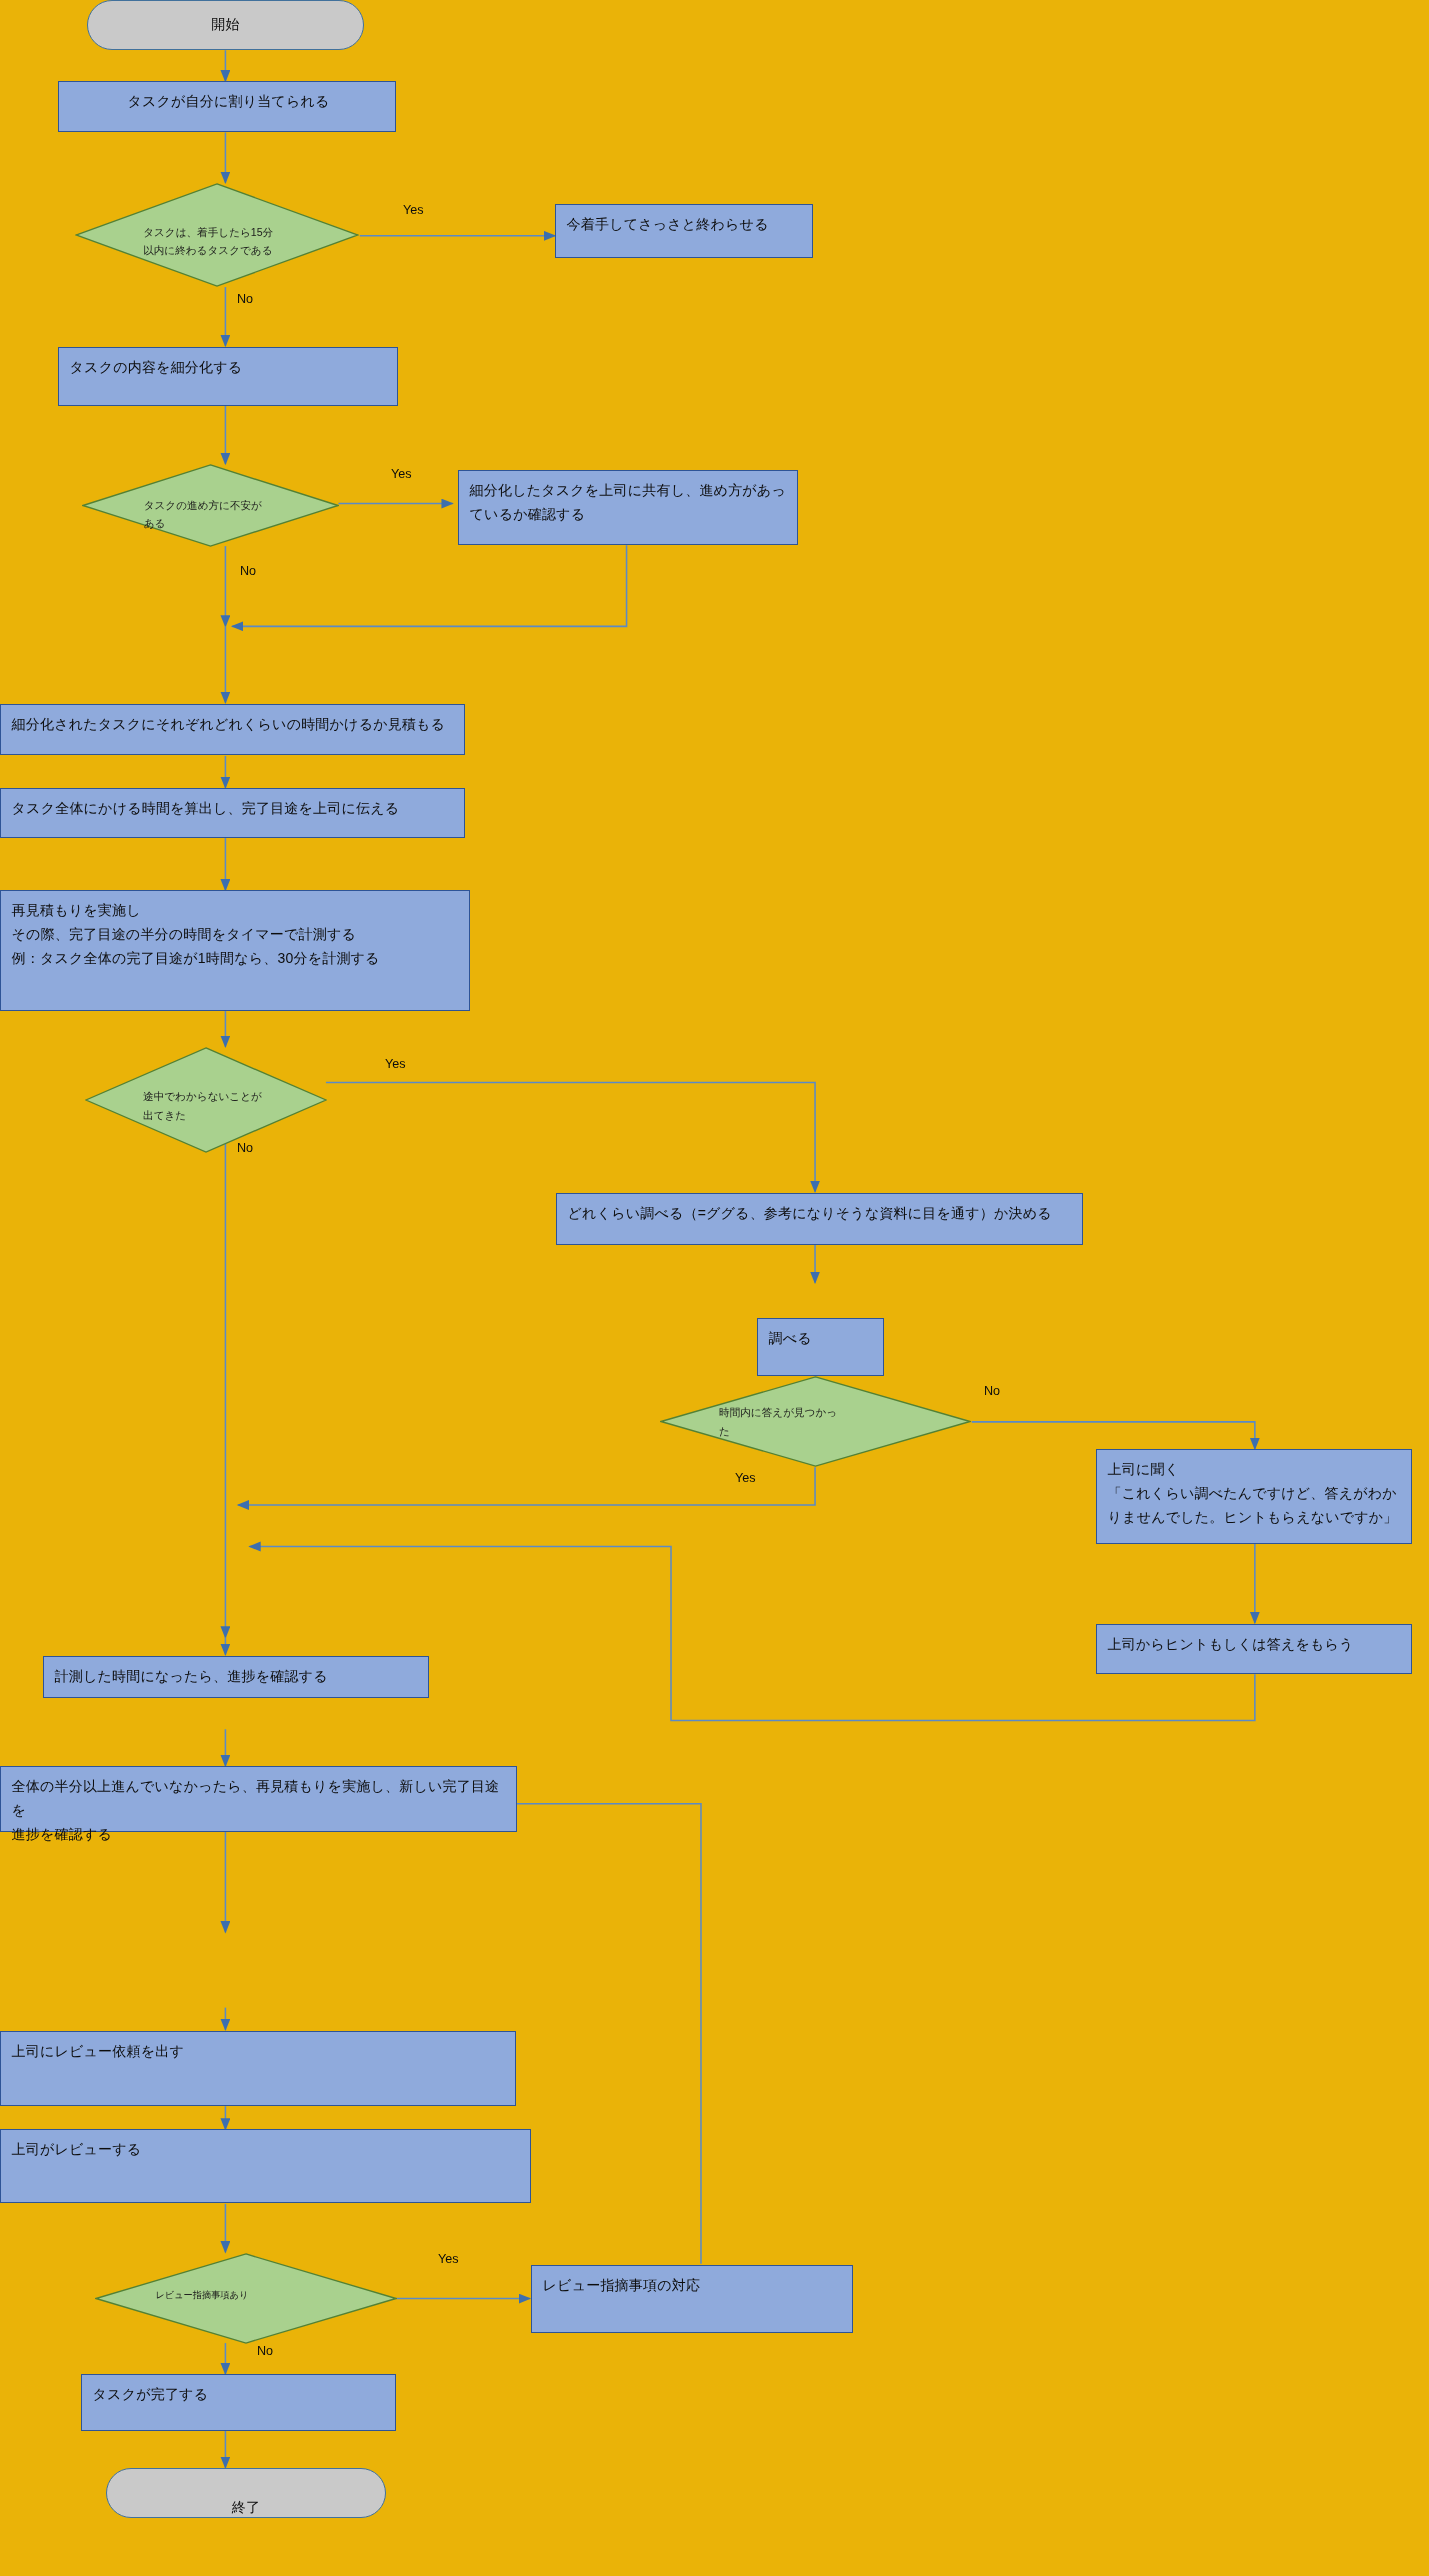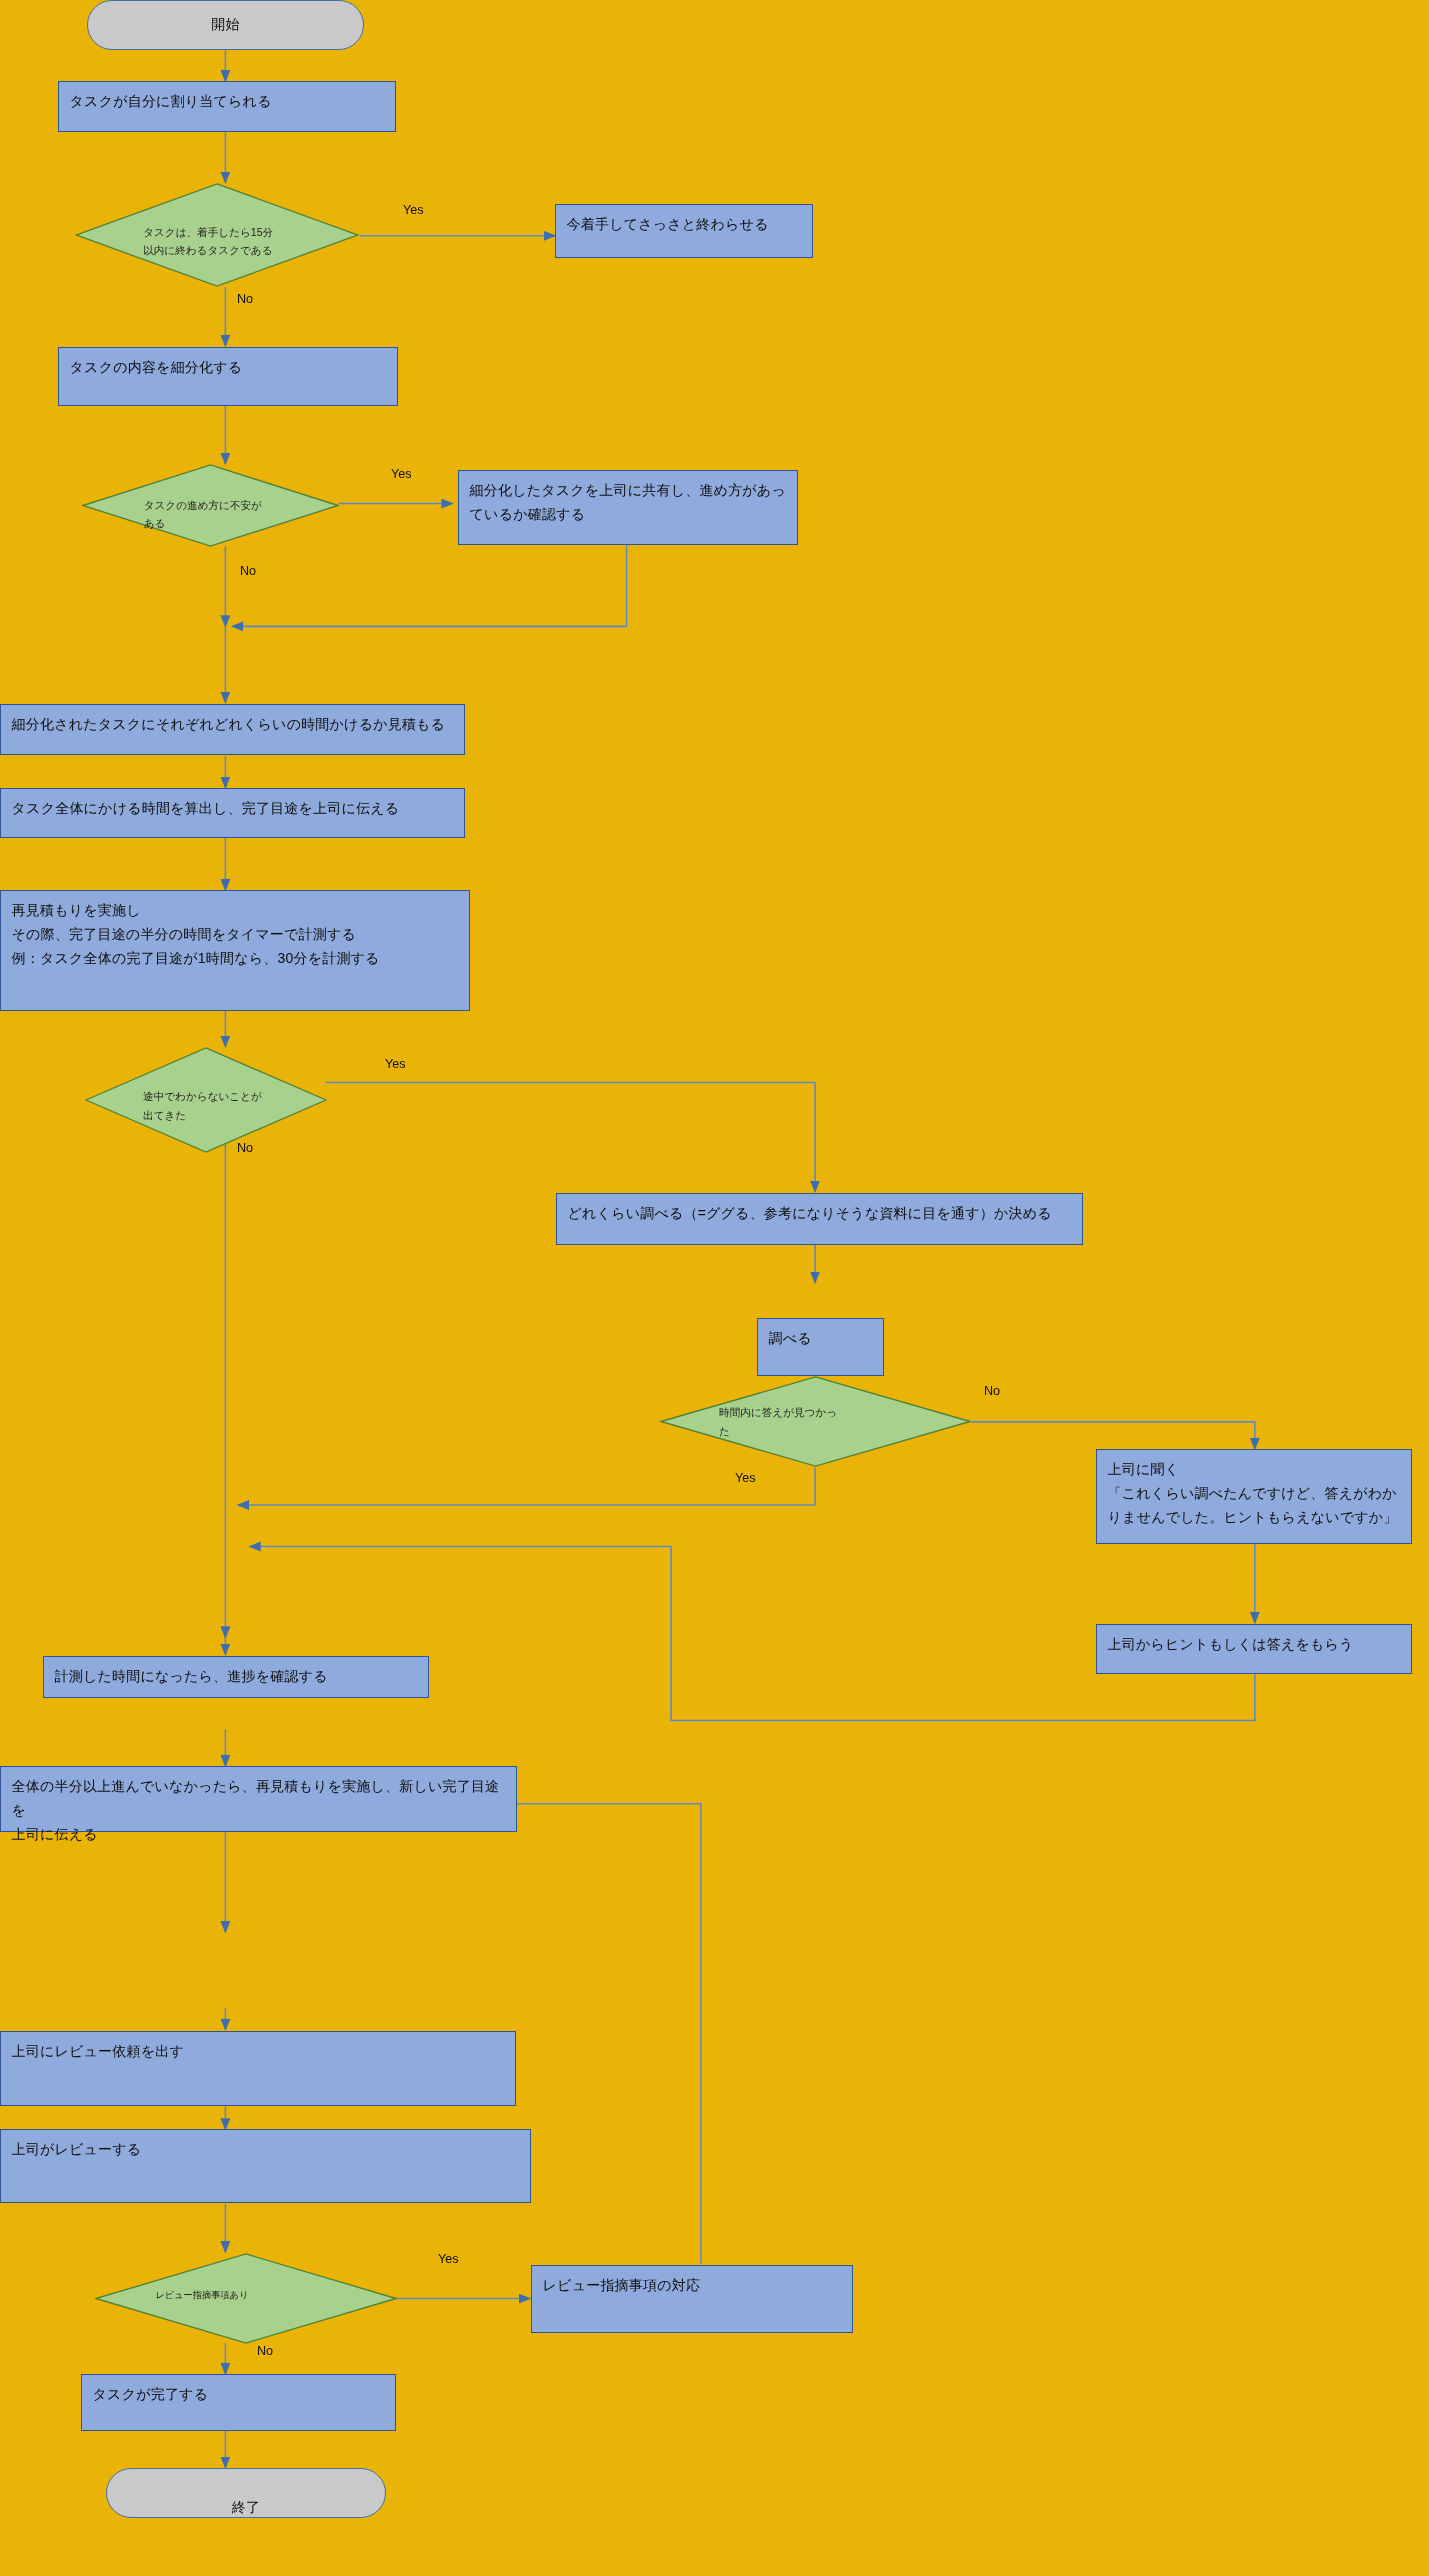--- a/index.html
+++ b/index.html
@@ -156,21 +156,21 @@
       <path d="M233,2515 L233,2553"></path>
 
       <path d="M725,2342 L725,1866 L250,1866"></path>
     </g>
   </svg>
 
   <div class="node term" style="left:87px; top:0px; width:277px; height:50px;">
     <span class="txt">開始</span>
   </div>
 
-  <div class="node proc" style="left:58px; top:81px; width:338px; height:51px;">
+  <div class="node proc" style="left:58px; top:81px; width:338px; height:51px;text-align:center;">
     <span class="txt">タスクが自分に割り当てられる</span>
   </div>
 
   <div class="node dec" style="left:75px; top:183px; width:284px; height:104px;">
     <svg class="shape" viewBox="0 0 294 108" preserveAspectRatio="none">
       <polygon points="147,1 293,54 147,107 1,54" fill="#a9d18e" stroke="#538135" stroke-width="1.4"></polygon>
     </svg>
     <span class="txt">タスクは、着手したら15分
 以内に終わるタスクである</span>
   </div>
@@ -251,21 +251,21 @@
   <div class="node proc" style="left:1096px; top:1624px; width:316px; height:50px;">
     <span class="txt">上司からヒントもしくは答えをもらう</span>
   </div>
 
   <div class="node proc" style="left:43px; top:1656px; width:386px; height:42px;">
     <span class="txt">計測した時間になったら、進捗を確認する</span>
   </div>
 
   <div class="node proc" style="left:0px; top:1766px; width:517px; height:66px;">
     <span class="txt">全体の半分以上進んでいなかったら、再見積もりを実施し、新しい完了目途を
-上司に伝える</span>
+進捗を確認する</span>
   </div>
 
 
   <div class="node proc" style="left:0px; top:2031px; width:516px; height:75px;">
     <span class="txt">上司にレビュー依頼を出す</span>
   </div>
 
   <div class="node proc" style="left:0px; top:2129px; width:531px; height:74px;">
     <span class="txt">上司がレビューする</span>
   </div>

